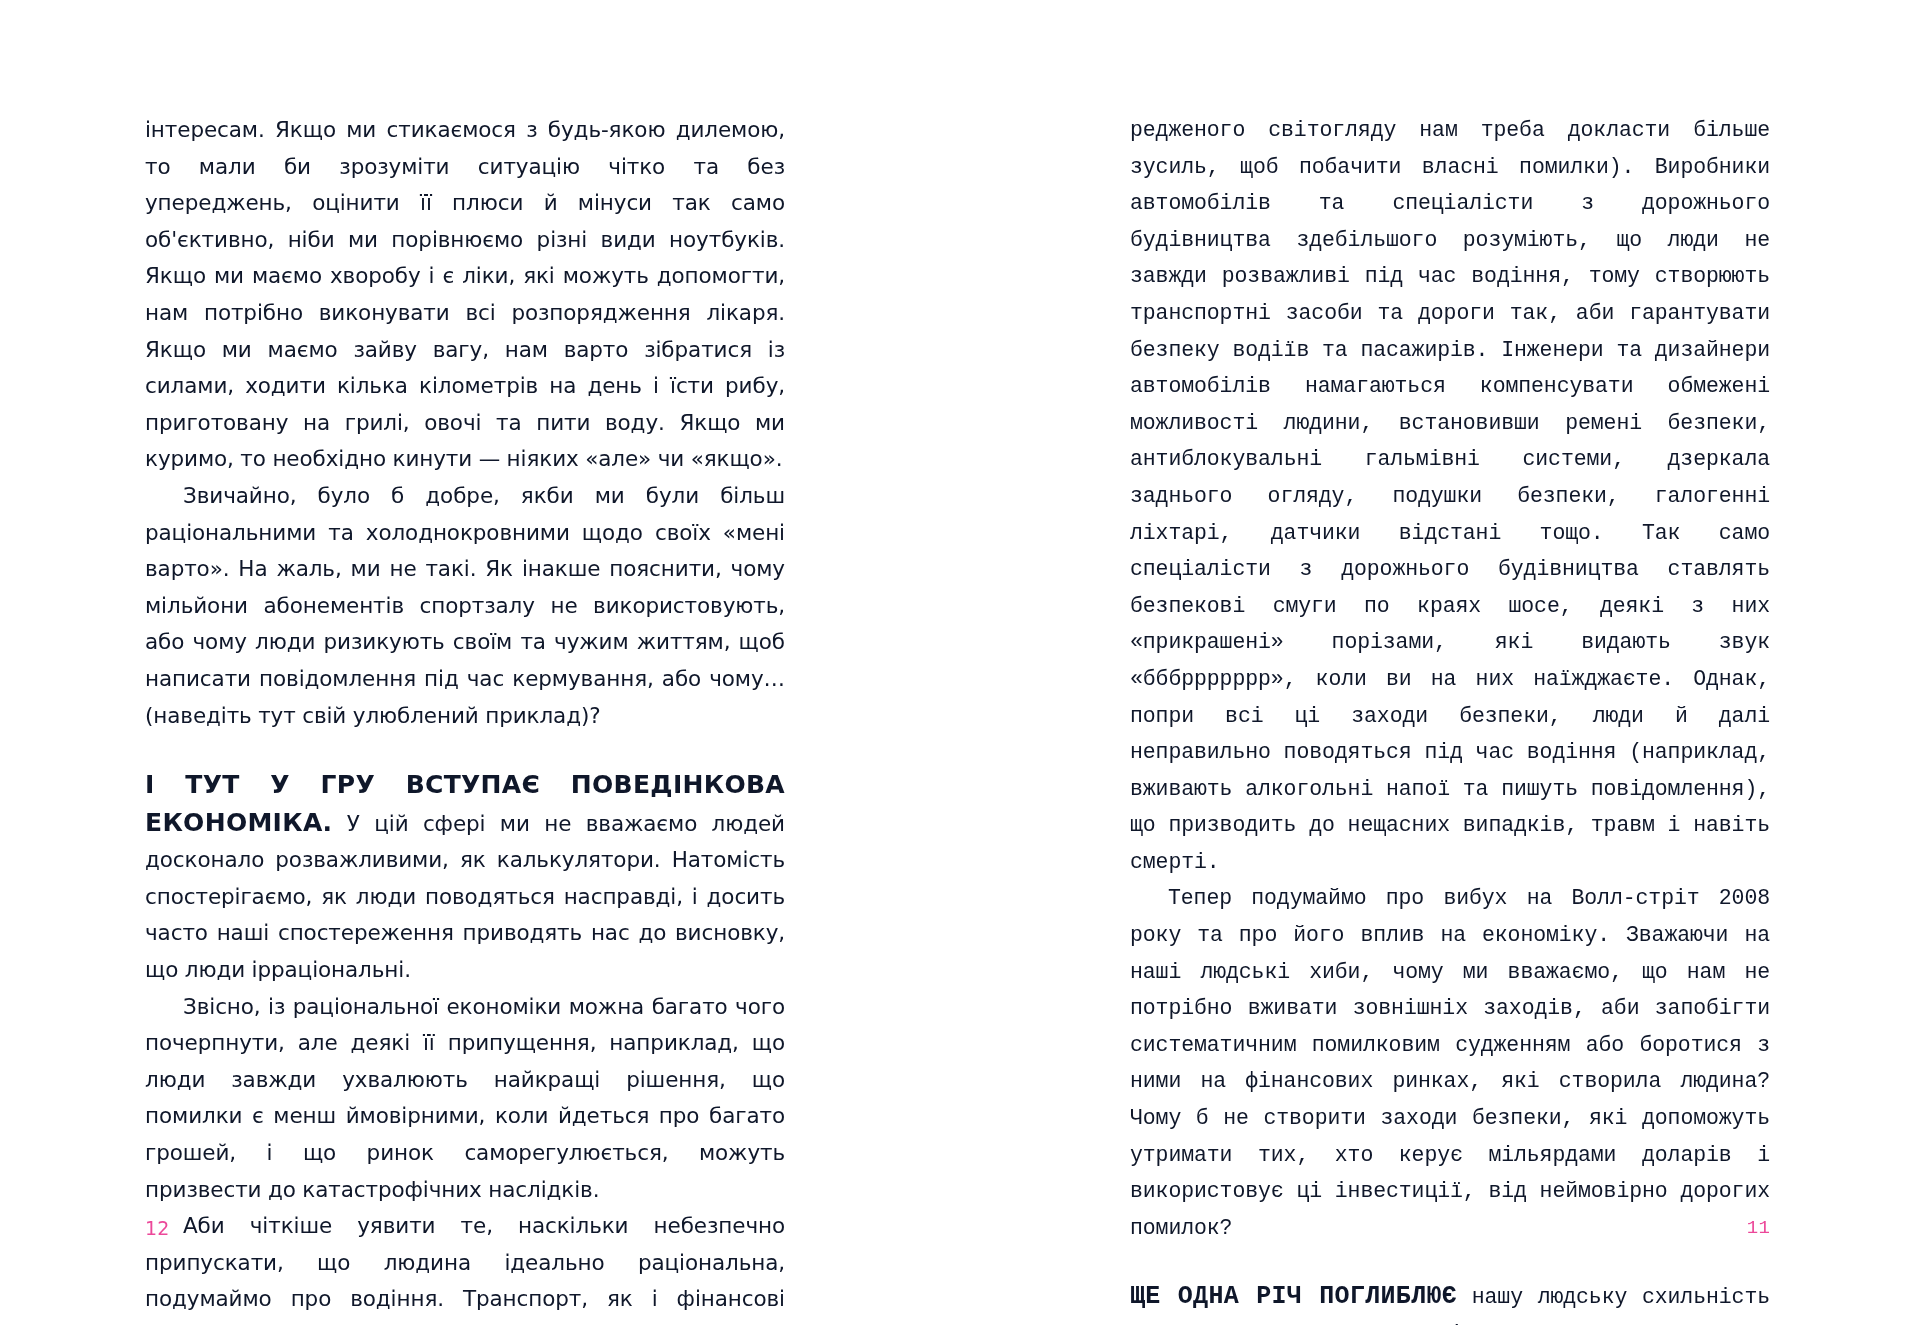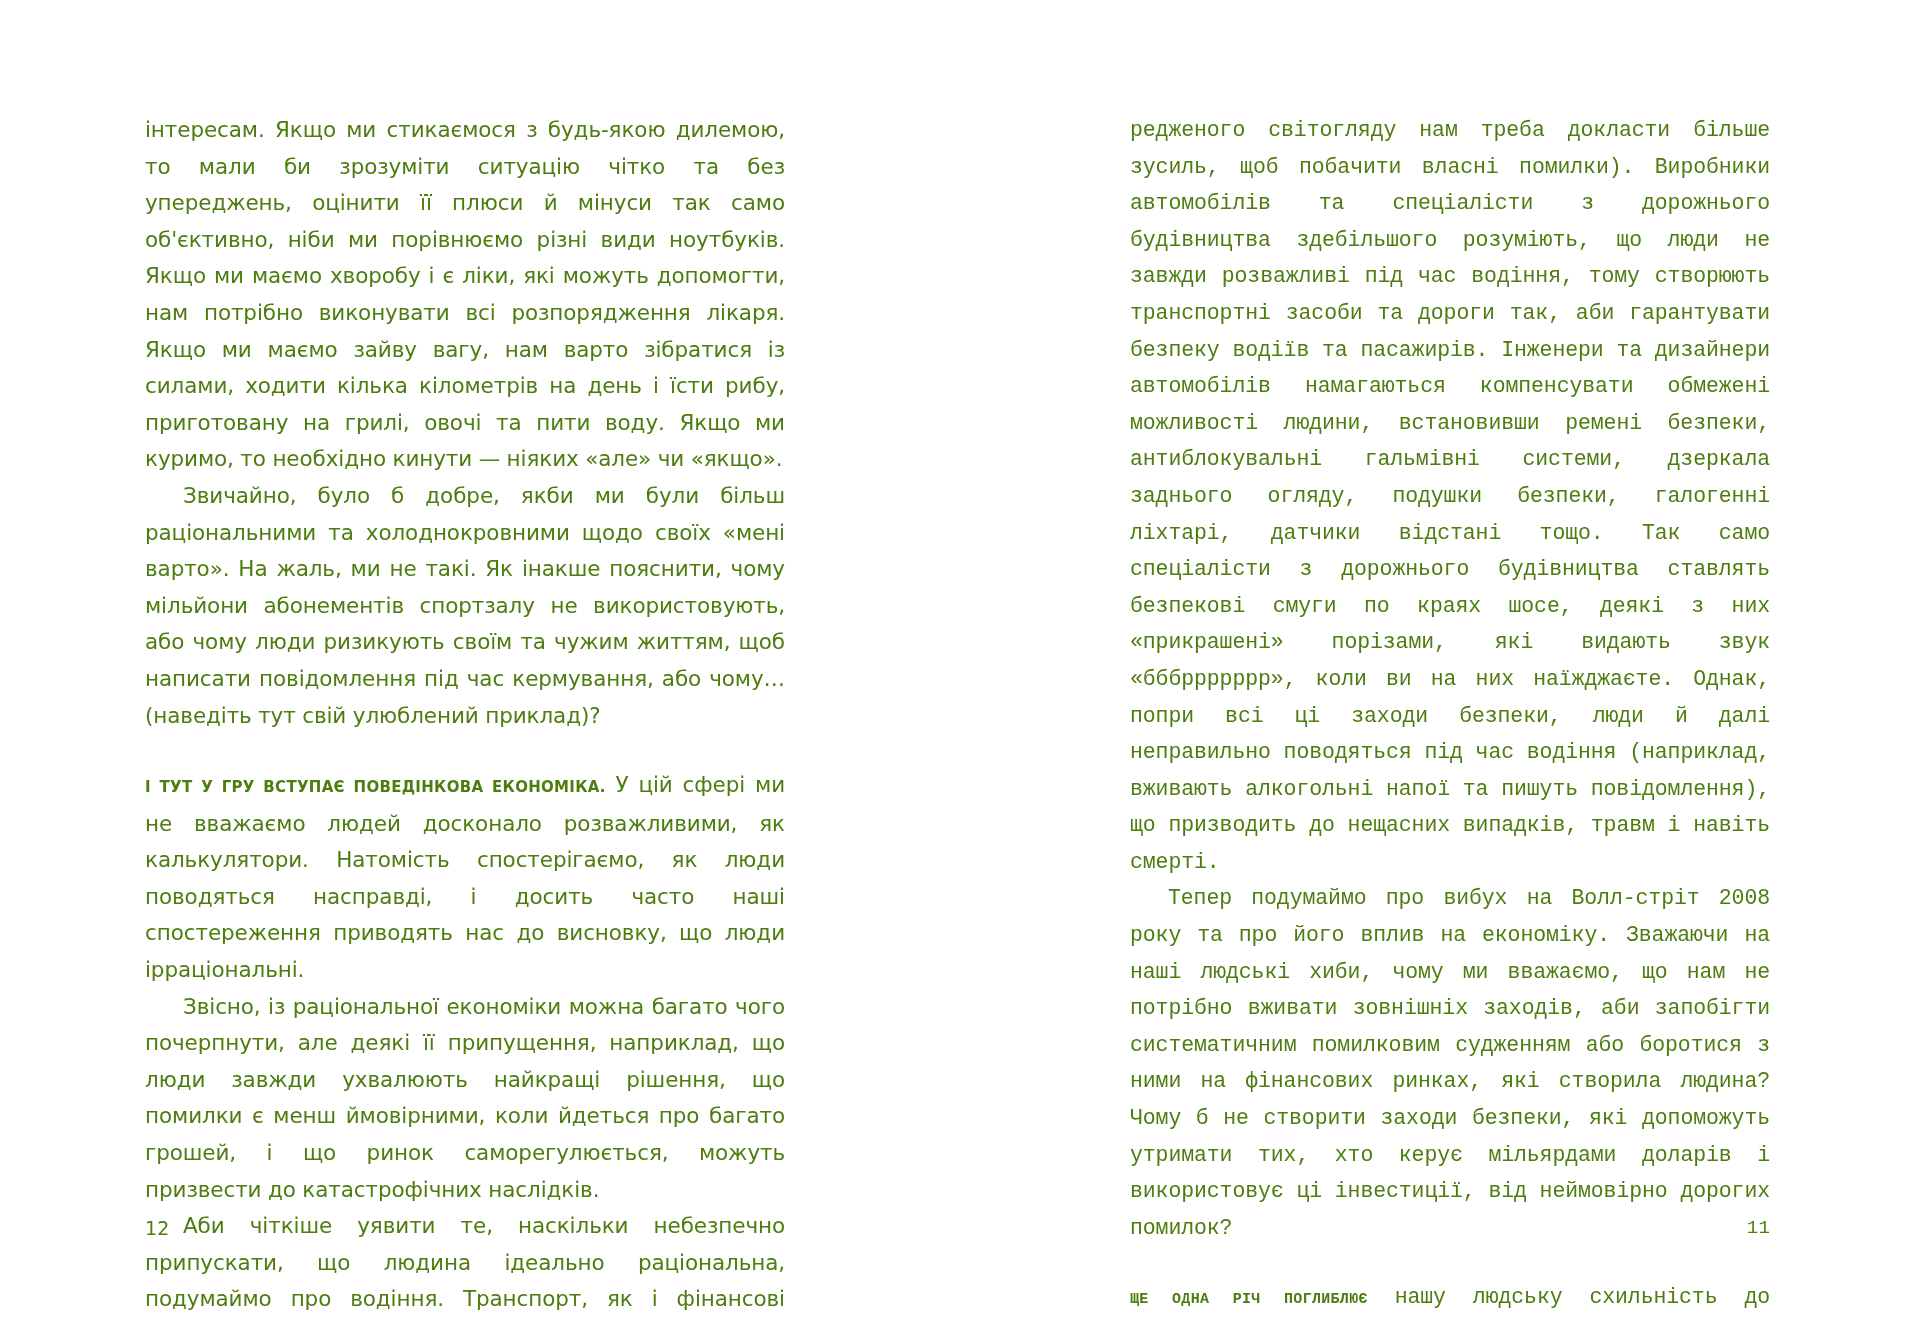--- a/index.html
+++ b/index.html
@@ -39,39 +39,39 @@
     width: 100%;
   }
   p {
     margin: 0;
     font-size: 21.5px;
     line-height: 36.6px;
     text-align: justify;
     text-justify: inter-word;
     letter-spacing: -0.1px;
     word-spacing: -0.2px;
-    color: #4d7c0f;
+    color: #0f172a;
   }
   p.indent {
     text-indent: 38px;
   }
   p.gap {
     margin-top: 33px;
   }
   .smallcaps-lead {
     font-weight: bold;
-    font-size: 15px;
+    font-size: 25px;
     letter-spacing: 0.3px;
     text-transform: uppercase;
   }
   .folio {
     position: absolute;
     bottom: 86px;
     font-size: 19px;
-    color: #4d7c0f;
+    color: #ec4899;
     letter-spacing: 0.2px;
   }
   .folio-left {
     left: 145px;
   }
   .folio-right {
     right: 150px;
   }
 </style>
 </head>

